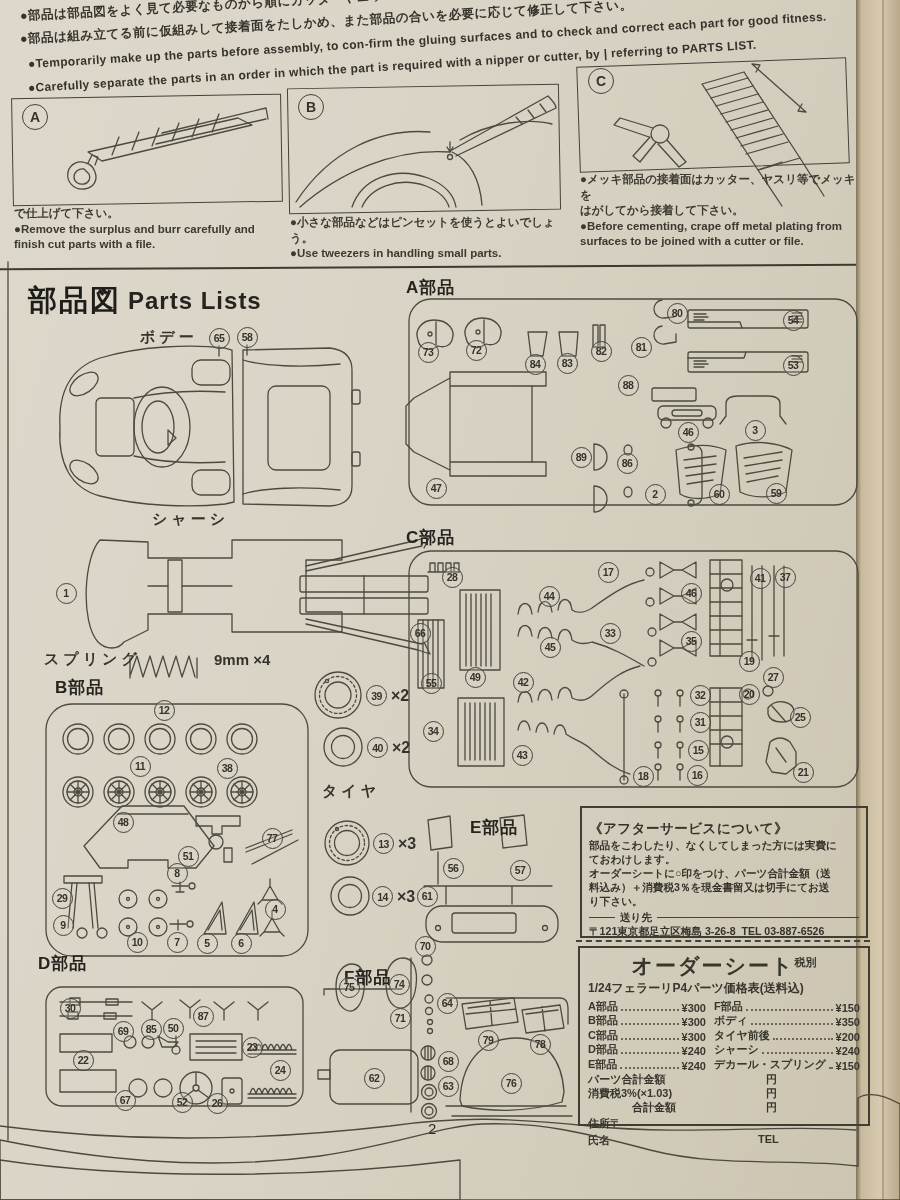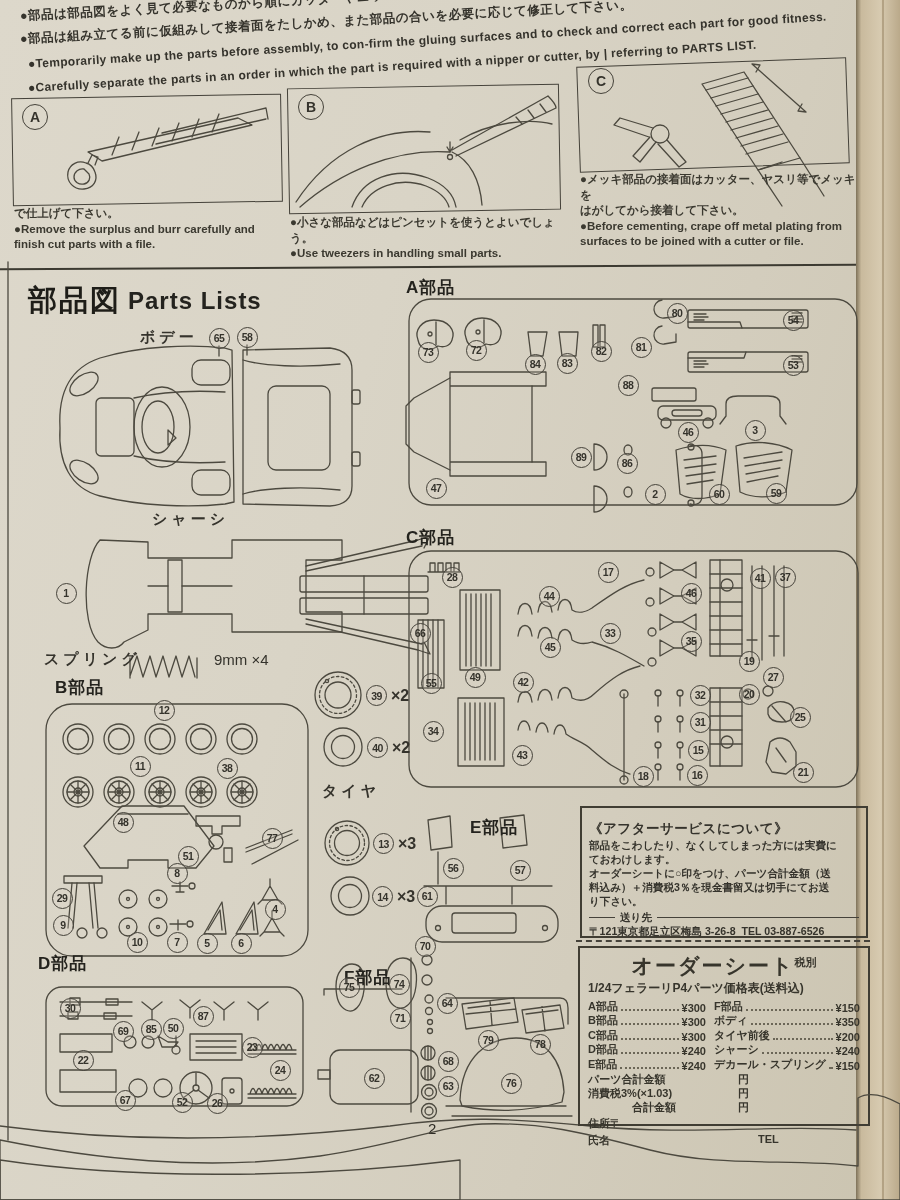--- a/index.html
+++ b/index.html
@@ -43,21 +43,21 @@
   .os-head{display:flex;align-items:flex-start;justify-content:center;}
   .os-title{font-size:21px;font-weight:900;letter-spacing:2px;}
   .os-tax{font-size:11px;margin-top:3px;}
   .os-sub{font-size:12px;font-weight:800;margin:0 0 2px;}
   .os-cols{display:flex;gap:8px;}
   .os-col-l{width:118px;}
   .os-col-r{flex:1;}
   .osrow{display:flex;align-items:flex-end;height:14.5px;}
   .lead{flex:1;border-bottom:2px dotted #6b6657;margin:0 3px 3px;}
   .osrow .price{white-space:nowrap;}
-  .totrow{display:flex;height:14px;}
+  .totrow{display:flex;height:14px;gap:28px;}
   .totrow .tlabel{width:150px;}
   .totrow.indent .tlabel{padding-left:44px;box-sizing:border-box;}
   .fieldrow{display:flex;height:15px;margin-top:2px;}
   .pageno{position:absolute;z-index:3;left:428px;top:1120px;font-size:15px;color:#2e2c26;}
 </style>
 </head>
 <body>
 
 <div class="stage">
 
@@ -94,21 +94,21 @@
   </div>
 
   <div class="divider"></div>
 
   <div class="txt h-big" style="left:28px;top:281px">部品図</div>
   <div class="txt h-en" style="left:128px;top:287px">Parts Lists</div>
 
   <div class="sl" style="left:140px;top:328px">ボデー</div>
   <div class="sl" style="left:152px;top:510px">シャーシ</div>
   <div class="sl" style="left:44px;top:650px">スプリング</div>
-  <div class="txt" style="left:214px;top:651px;font-size:15px;font-weight:400;z-index:3">9mm ×4</div>
+  <div class="txt" style="left:214px;top:651px;font-size:15px;font-weight:700;z-index:3">9mm ×4</div>
   <div class="sl" style="left:322px;top:782px">タイヤ</div>
 
   <div class="gt" style="left:406px;top:276px">A部品</div>
   <div class="gt" style="left:406px;top:526px">C部品</div>
   <div class="gt" style="left:55px;top:676px">B部品</div>
   <div class="gt" style="left:38px;top:952px">D部品</div>
   <div class="gt" style="left:470px;top:816px">E部品</div>
   <div class="gt" style="left:344px;top:966px">F部品</div>
 
   <svg class="art" width="900" height="1200" viewBox="0 0 900 1200">

